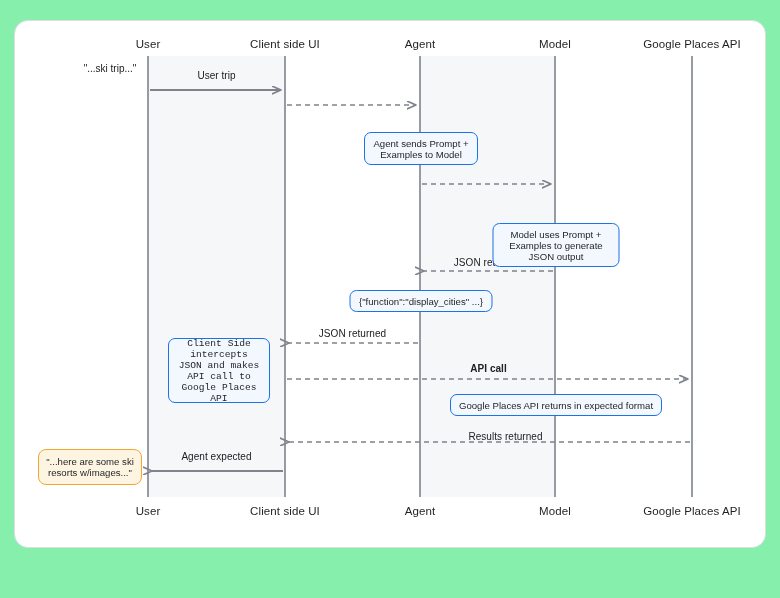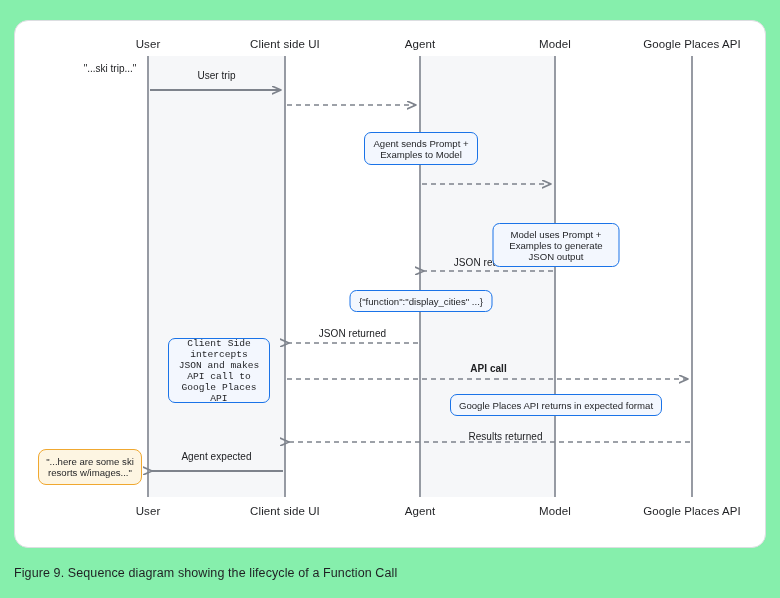--- a/index.html
+++ b/index.html
@@ -154,15 +154,14 @@
       <div class="note" style="left: 219px; top: 338px; width: 102px; height: 65px; font-family: Liberation Mono, monospace;">Client Side intercepts
 JSON and makes
 API call to
 Google Places API</div>
       <div class="note" style="left: 556px; top: 394px; width: 212px; height: 22px;">Google Places API returns in expected format</div>
       <div class="note amber" style="left: 90px; top: 449px; width: 104px; height: 36px;">"...here are some ski
 resorts w/images..."</div>
       <div class="plain-text" style="left: 110px; top: 63px;">"...ski trip..."</div>
     </div>
 
-  <div id="caption">Figure 9. Sequence diagram showing the lifecycle of a Function Call</div>
 
 </div>
 
 </body></html>

